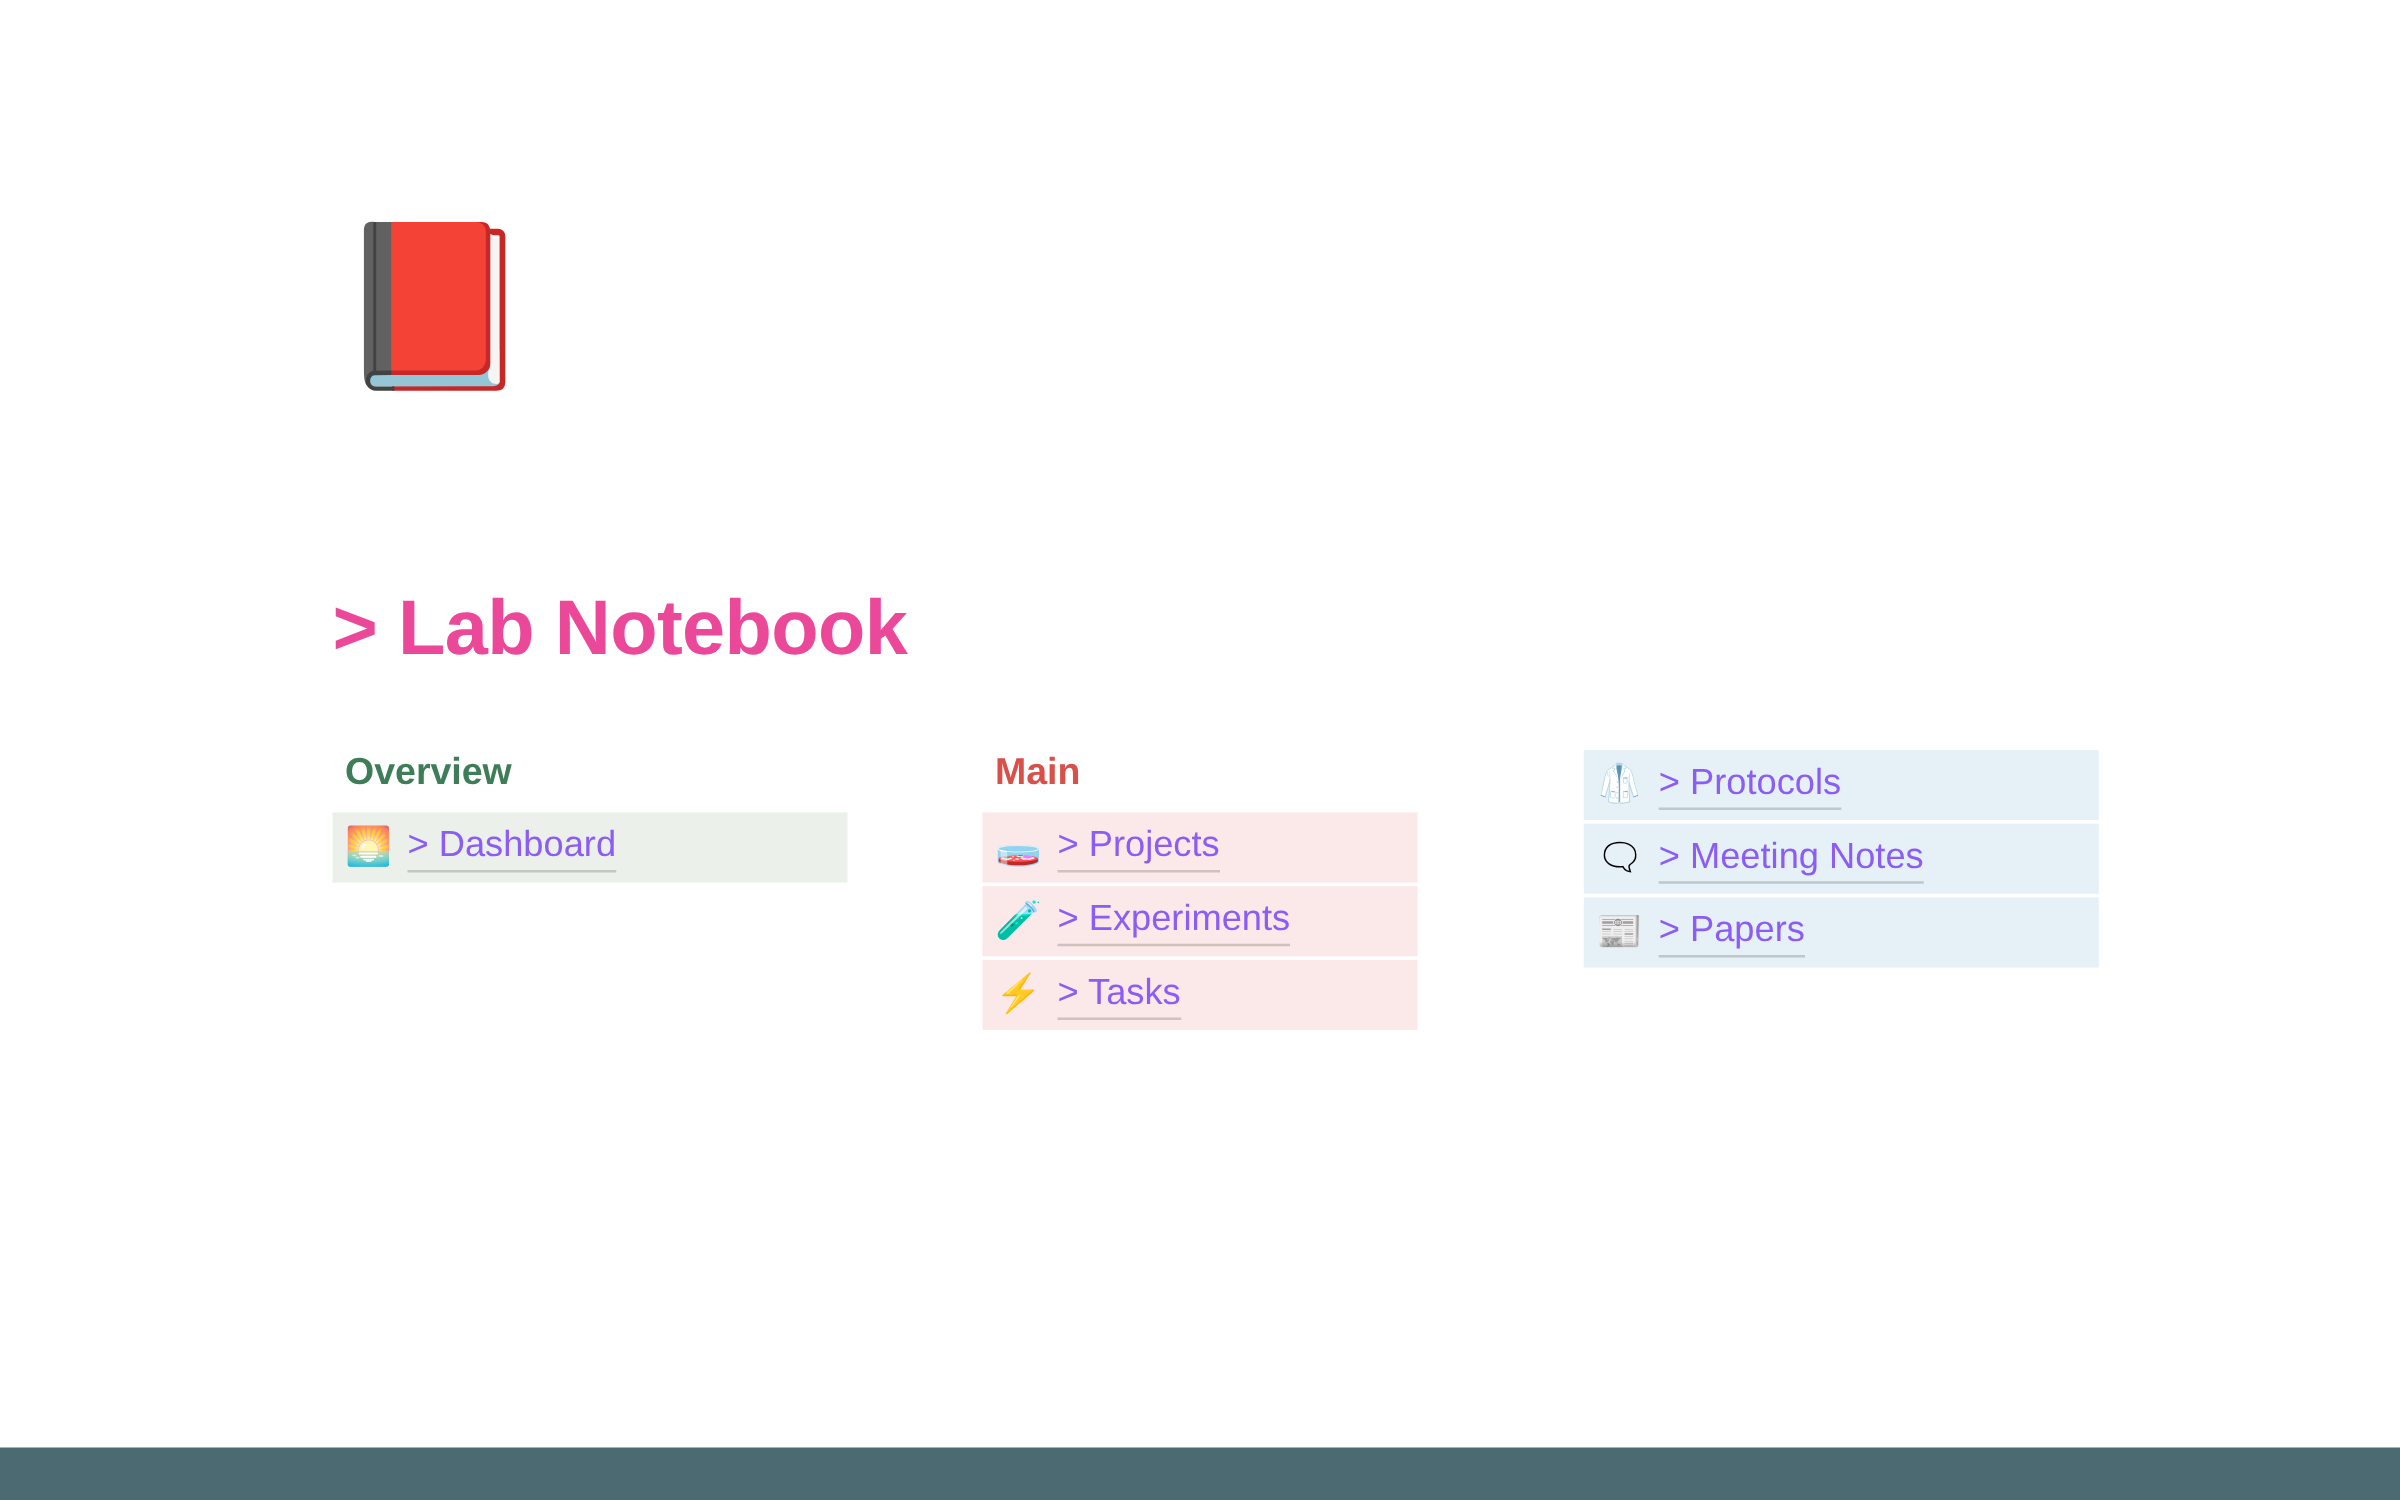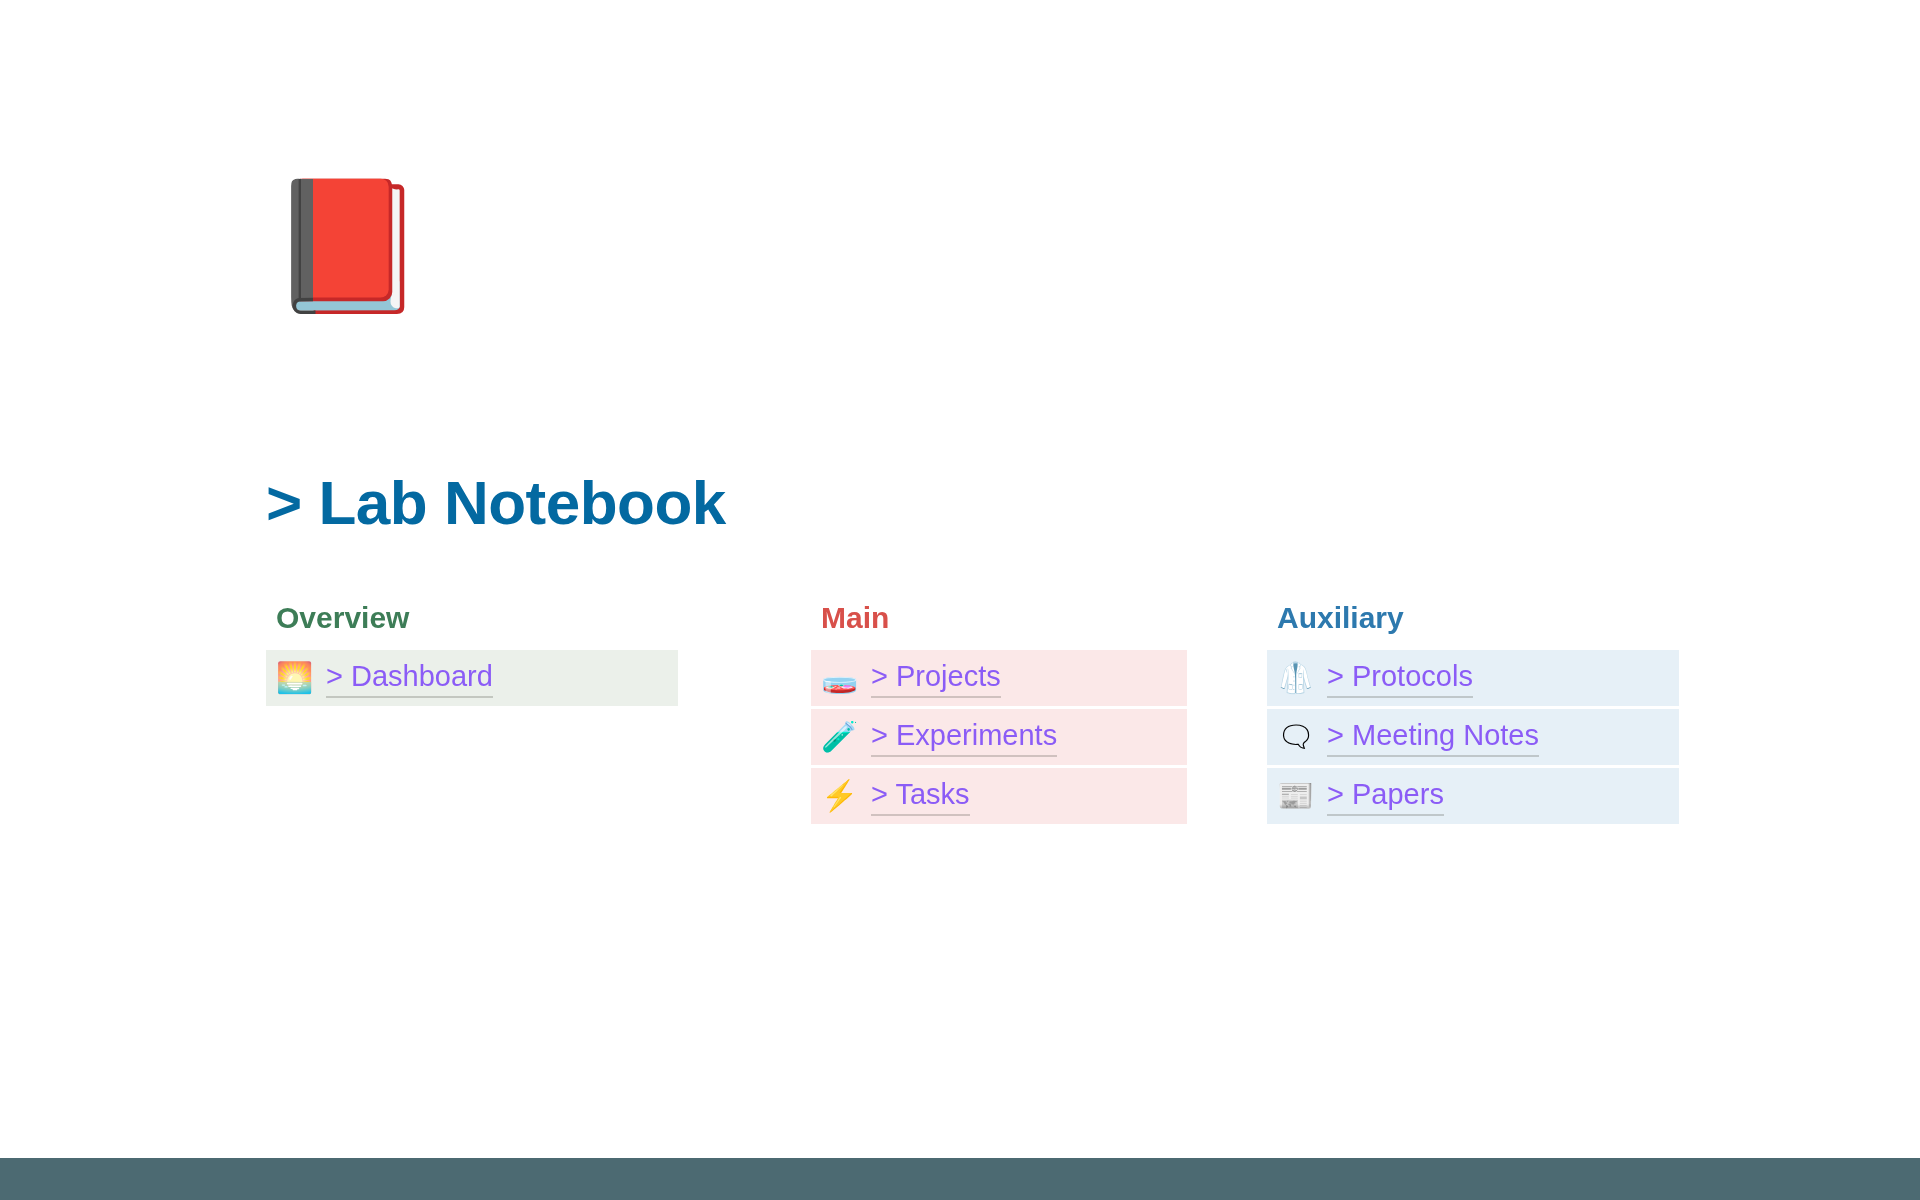--- a/index.html
+++ b/index.html
@@ -35,39 +35,39 @@
     line-height: 140px;
     user-select: none;
   }
 
   .page-title {
     position: absolute;
     left: 266px;
     top: 425px;
     font-size: 62px;
     font-weight: bold;
-    color: #0369a1;
+    color: #ec4899;
     letter-spacing: -0.5px;
     white-space: nowrap;
   }
 
   
   .columns {
     position: absolute;
     left: 0;
     top: 600px;
     width: 1920px;
   }
 
   .column {
     position: absolute;
     top: 0;
   }
   .column.col-0 { left: 266px; width: 412px; }
-  .column.col-1 { left: 811px; width: 376px; }
+  .column.col-1 { left: 786px; width: 348px; }
   .column.col-2 { left: 1267px; width: 412px; }
 
   .column-heading {
     font-size: 30px;
     font-weight: bold;
     line-height: 36px;
     margin: 0 0 14px 10px;
     white-space: nowrap;
   }
 
@@ -163,21 +163,20 @@
 
         <div class="nav-row">
           <span class="nav-row-emoji">⚡</span>
           <span class="nav-row-link">&gt; Tasks</span>
         </div>
 
       </div>
     </div>
 
     <div class="column col-2 accent-blue">
-      <div class="column-heading">Auxiliary</div>
       <div class="row-list">
 
         <div class="nav-row">
           <span class="nav-row-emoji">🥼</span>
           <span class="nav-row-link">&gt; Protocols</span>
         </div>
 
         <div class="nav-row">
           <span class="nav-row-emoji">🗨</span>
           <span class="nav-row-link">&gt; Meeting Notes</span>

